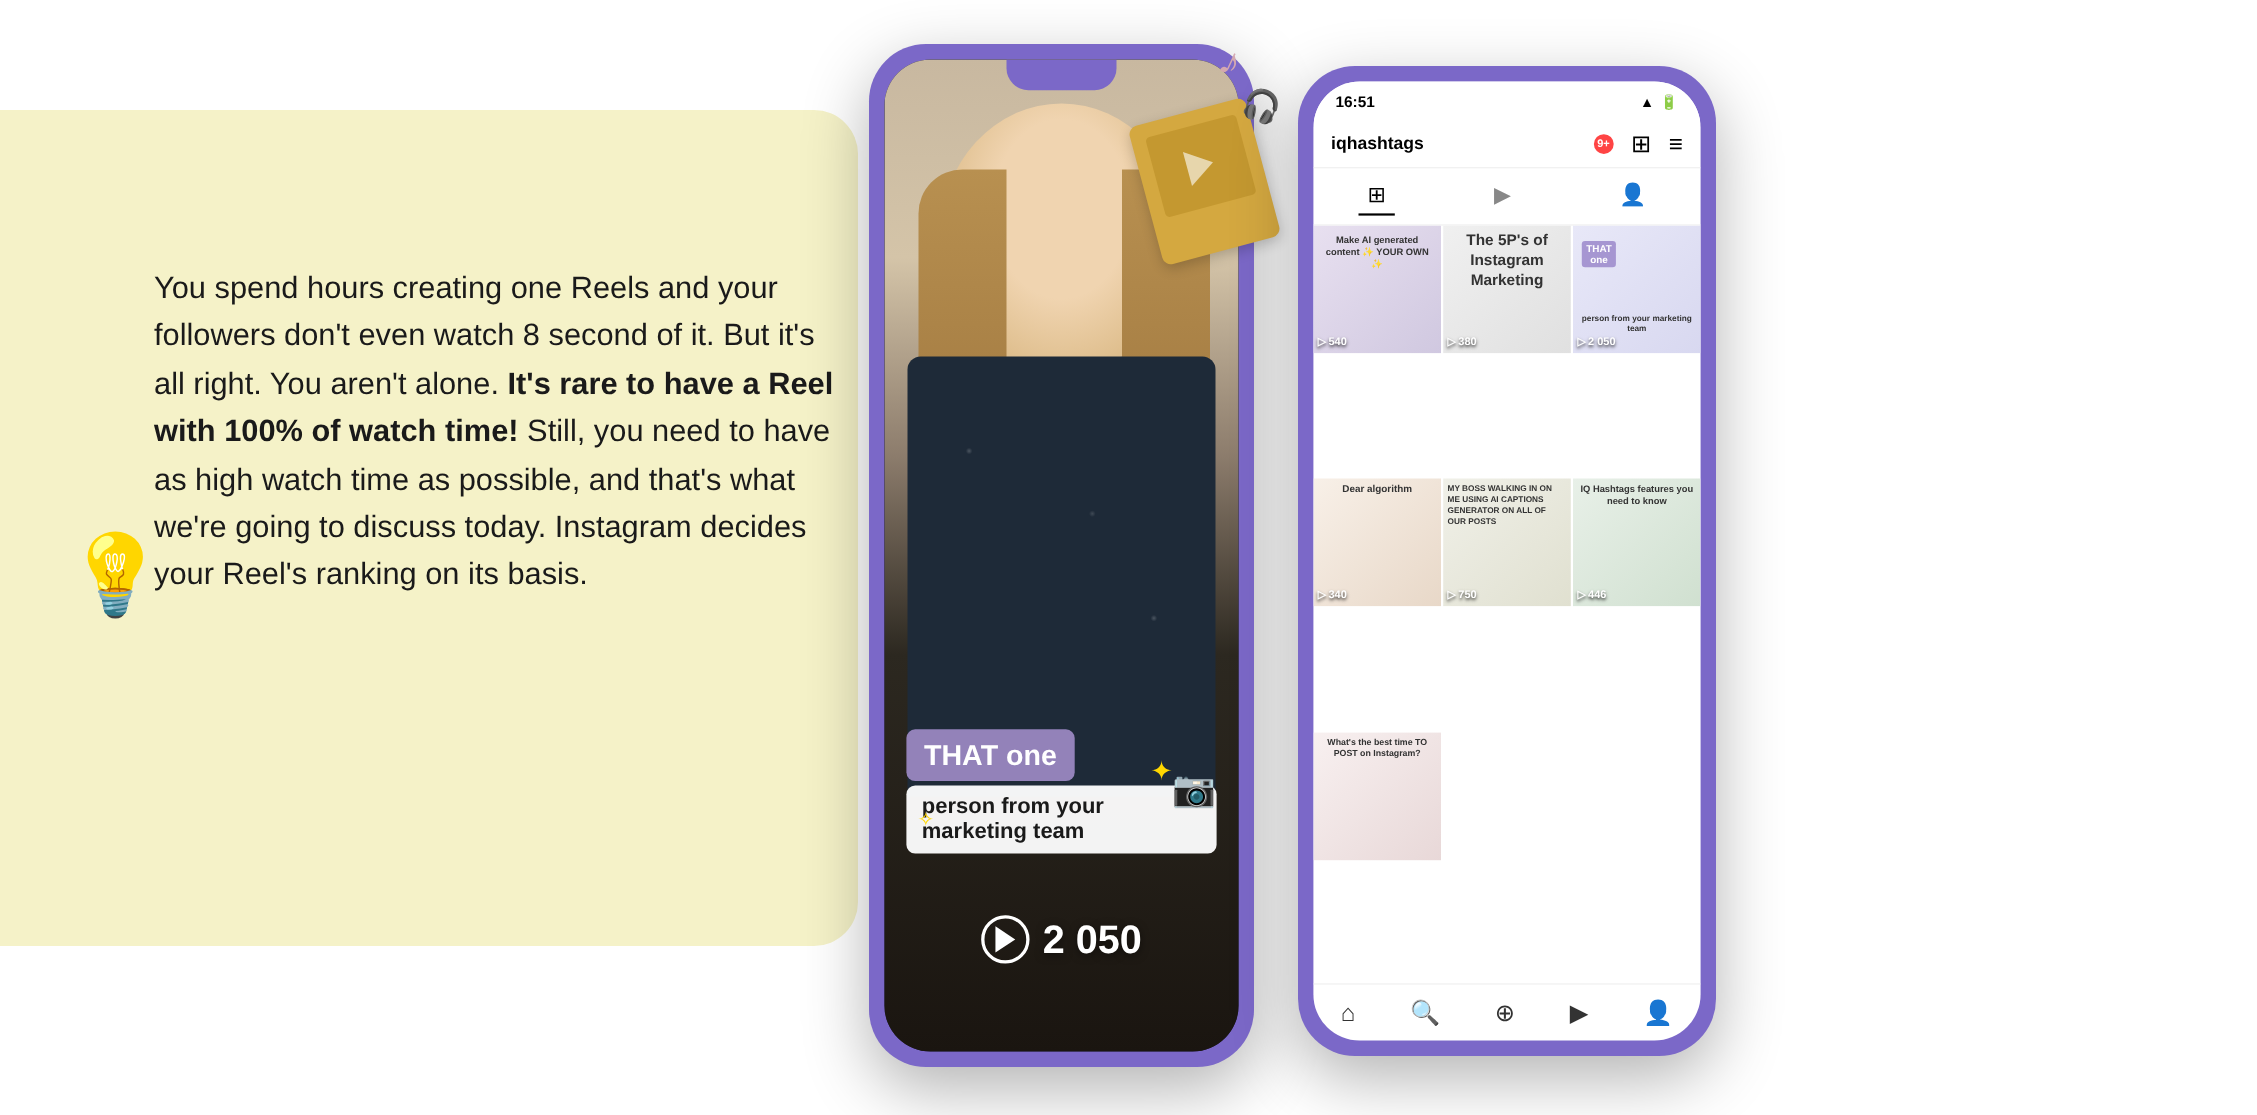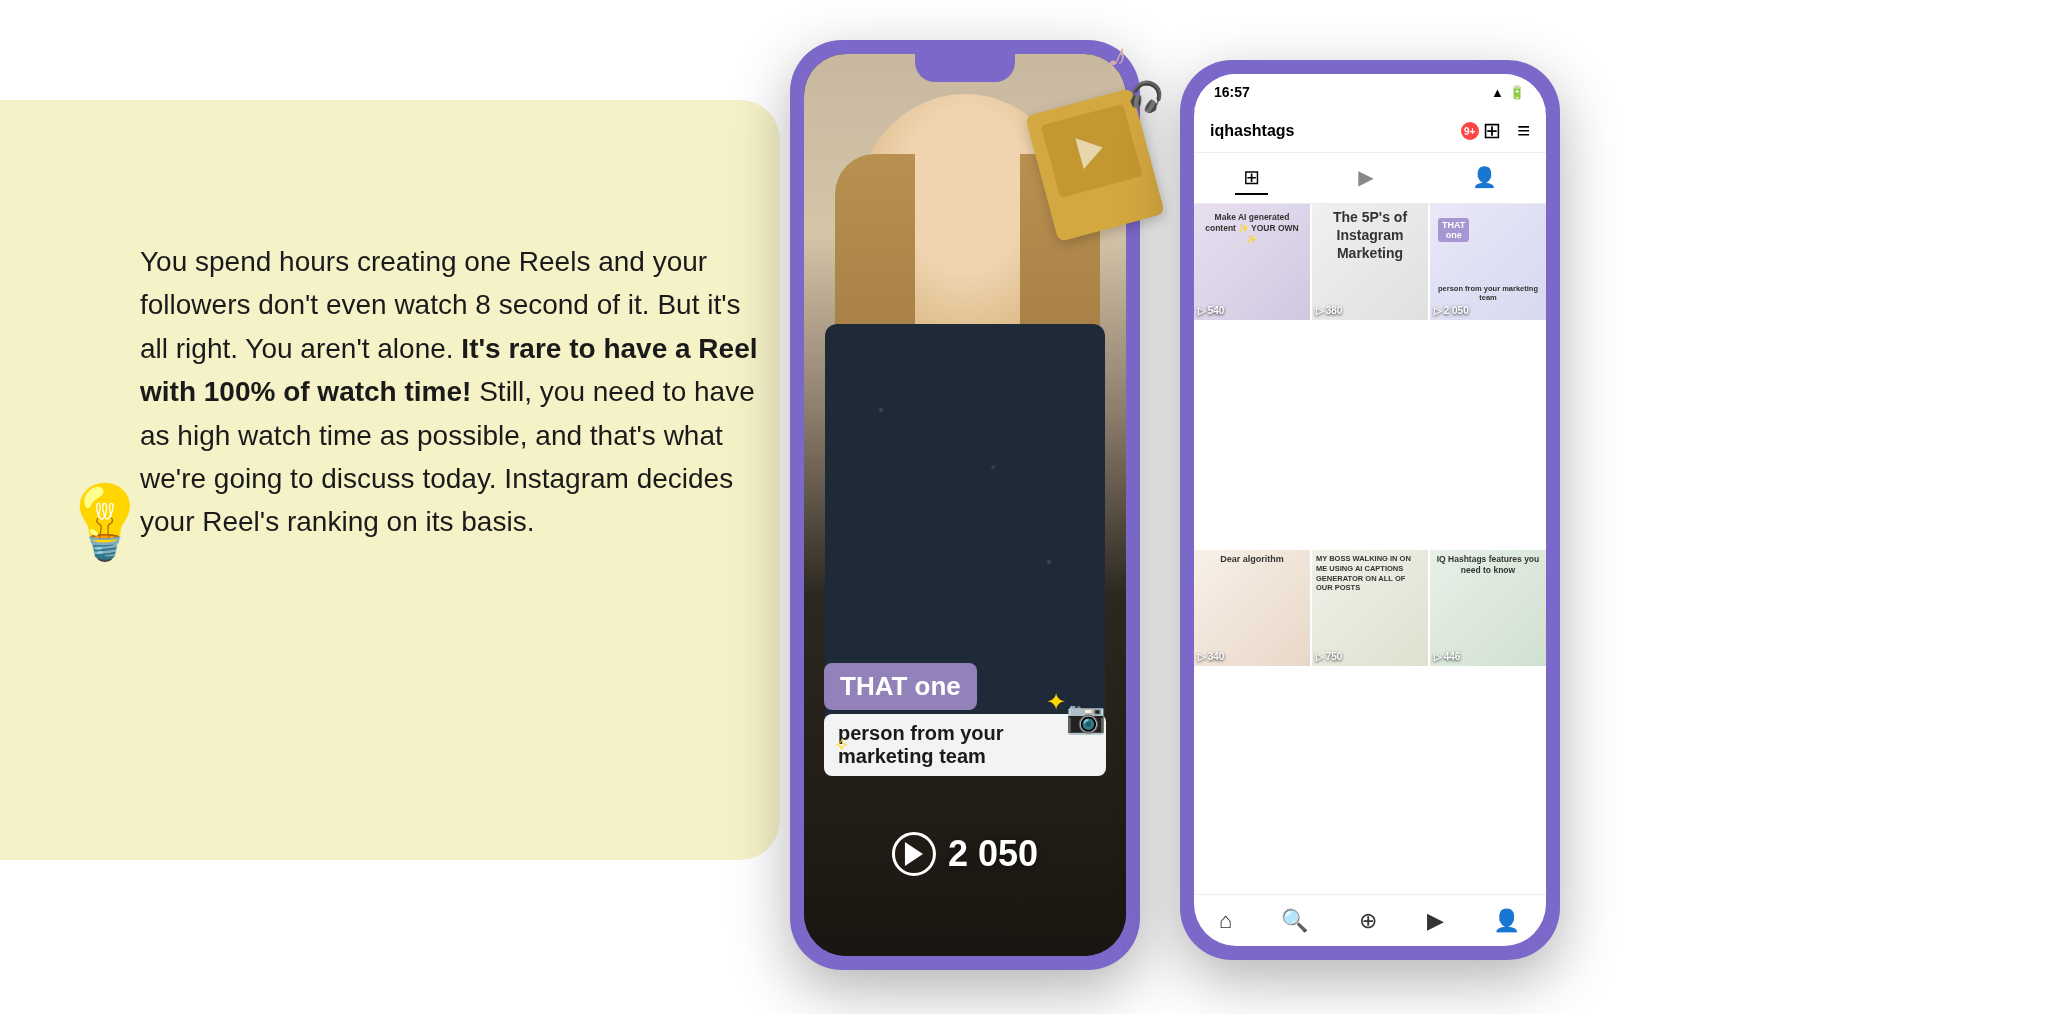--- a/index.html
+++ b/index.html
@@ -224,21 +224,21 @@
     }
 
     .status-time { font-size: 14px; font-weight: 700; }
     .status-icons { display: flex; gap: 6px; align-items: center; }
 
     .ig-header {
       display: flex;
       align-items: center;
       padding: 8px 16px;
       border-bottom: 1px solid #eee;
-      gap: 4px;
+      gap: 16px;
     }
 
     .ig-username {
       font-weight: 700;
       font-size: 16px;
       flex: 1;
     }
 
     .ig-notif-badge {
       background: #ff4444;
@@ -431,21 +431,21 @@
     <div class="polaroid-bottom"></div>
   </div>
 </div>
 
 <div style="position:absolute;top:80px;left:1130px;z-index:10;font-size:28px;color:#c8a0a0;transform:rotate(20deg);">🎧</div>
 
 <div class="phone2">
   <div class="phone2-inner">
 
     <div class="phone2-status-bar">
-      <span class="status-time">16:57</span>
+      <span class="status-time">16:51</span>
       <div class="status-icons">
         <span>▲</span>
         <span>🔋</span>
       </div>
     </div>
 
     <div class="ig-header">
       <span class="ig-username">iqhashtags</span>
       <div class="ig-notif-badge">9+</div>
       <div class="ig-header-icons">
@@ -520,20 +520,25 @@
       <div class="grid-cell gc6">
         <div class="grid-cell-bg">
           <div style="position:absolute;top:4px;left:4px;right:4px;font-size:8.5px;font-weight:700;color:#333;text-align:center;line-height:1.3;">IQ Hashtags features you need to know</div>
         </div>
         <div class="grid-count">
             <span>▷</span>
             <span>446</span>
           </div>
       </div>
 
+      <div class="grid-cell gc7">
+        <div class="grid-cell-bg">
+          <div style="position:absolute;top:4px;left:4px;right:4px;font-size:8px;font-weight:600;color:#333;text-align:center;line-height:1.3;">What's the best time TO POST on Instagram?</div>
+        </div>
+      </div>
 
 
 
     </div>
 
     <div class="ig-bottom-nav">
       <span class="bottom-nav-item">⌂</span>
       <span class="bottom-nav-item">🔍</span>
       <span class="bottom-nav-item">⊕</span>
       <span class="bottom-nav-item">▶</span>

